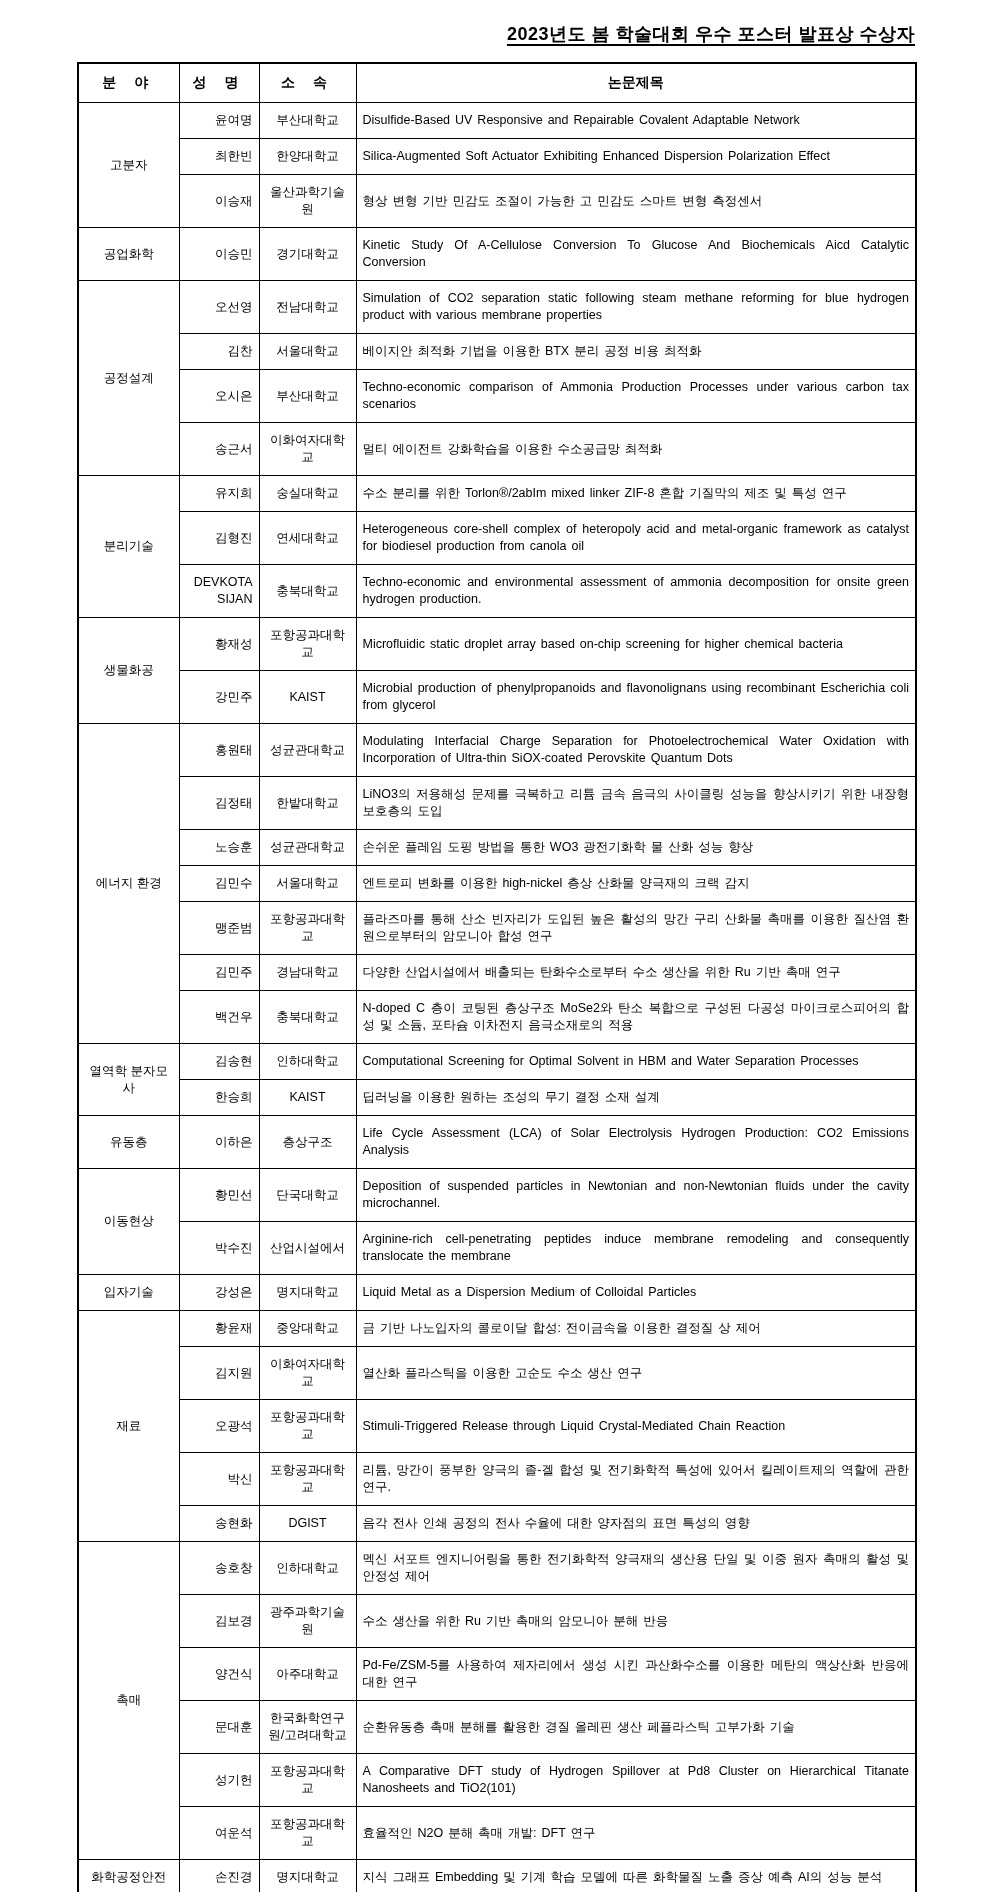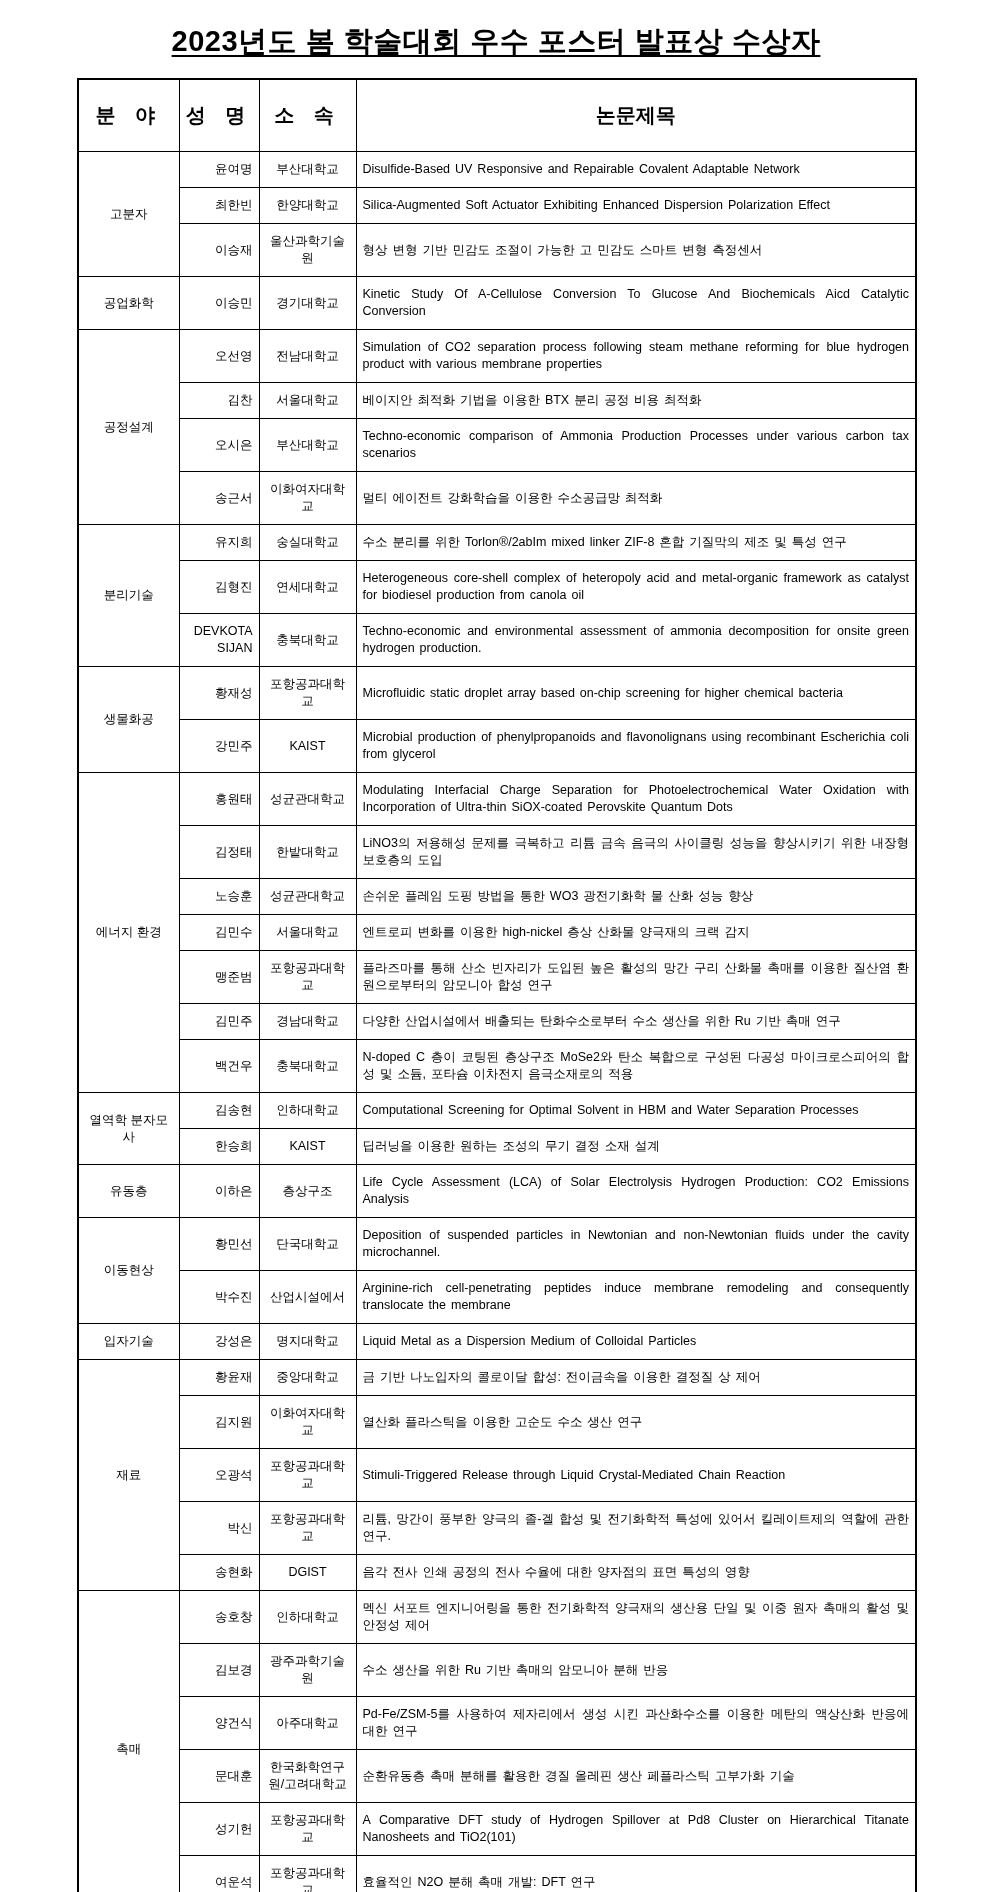--- a/index.html
+++ b/index.html
@@ -11,46 +11,46 @@
   }
   .page {
     width: 992px;
     min-height: 1892px;
     margin: 0 auto;
     box-sizing: border-box;
     padding: 16px 77px 40px 77px;
     background: #ffffff;
   }
   .doc-title {
-    font-size: 29px;
+    font-size: 18px;
     font-weight: bold;
-    text-align: center;
+    text-align: right;
     margin: 6px 0 16px 0;
     letter-spacing: 0.5px;
     text-decoration: underline;
     text-decoration-thickness: 2px;
     text-underline-offset: 4px;
     white-space: nowrap;
   }
   table.winners {
     border-collapse: collapse;
     table-layout: fixed;
     width: 838px;
     border: 2px solid #000000;
   }
   table.winners th, table.winners td {
     border: 1px solid #000000;
     vertical-align: middle;
     box-sizing: border-box;
   }
   table.winners th {
-    font-size: 20px;
+    font-size: 14px;
     font-weight: bold;
     text-align: center;
-    padding: 22px 2px;
+    padding: 10px 2px;
     white-space: nowrap;
   }
   th.th-spread { letter-spacing: 7px; }
   table.winners td {
     font-size: 12.5px;
     line-height: 17px;
     padding: 9px 6px;
   }
   td.field {
     text-align: center;
@@ -116,21 +116,21 @@
         <tr>
           <td class="field" rowspan="1">공업화학</td>
           <td class="name">이승민</td>
           <td class="affiliation">경기대학교</td>
           <td class="title">Kinetic Study Of A-Cellulose Conversion To Glucose And Biochemicals Aicd Catalytic Conversion</td>
         </tr>
         <tr>
           <td class="field" rowspan="4">공정설계</td>
           <td class="name">오선영</td>
           <td class="affiliation">전남대학교</td>
-          <td class="title">Simulation of CO2 separation process following steam methane reforming for blue hydrogen product with various membrane properties</td>
+          <td class="title">Simulation of CO2 separation static following steam methane reforming for blue hydrogen product with various membrane properties</td>
         </tr>
         <tr>
           <td class="name">김찬</td>
           <td class="affiliation">서울대학교</td>
           <td class="title">베이지안 최적화 기법을 이용한 BTX 분리 공정 비용 최적화</td>
         </tr>
         <tr>
           <td class="name">오시은</td>
           <td class="affiliation">부산대학교</td>
           <td class="title">Techno-economic comparison of Ammonia Production Processes under various carbon tax scenarios</td>

